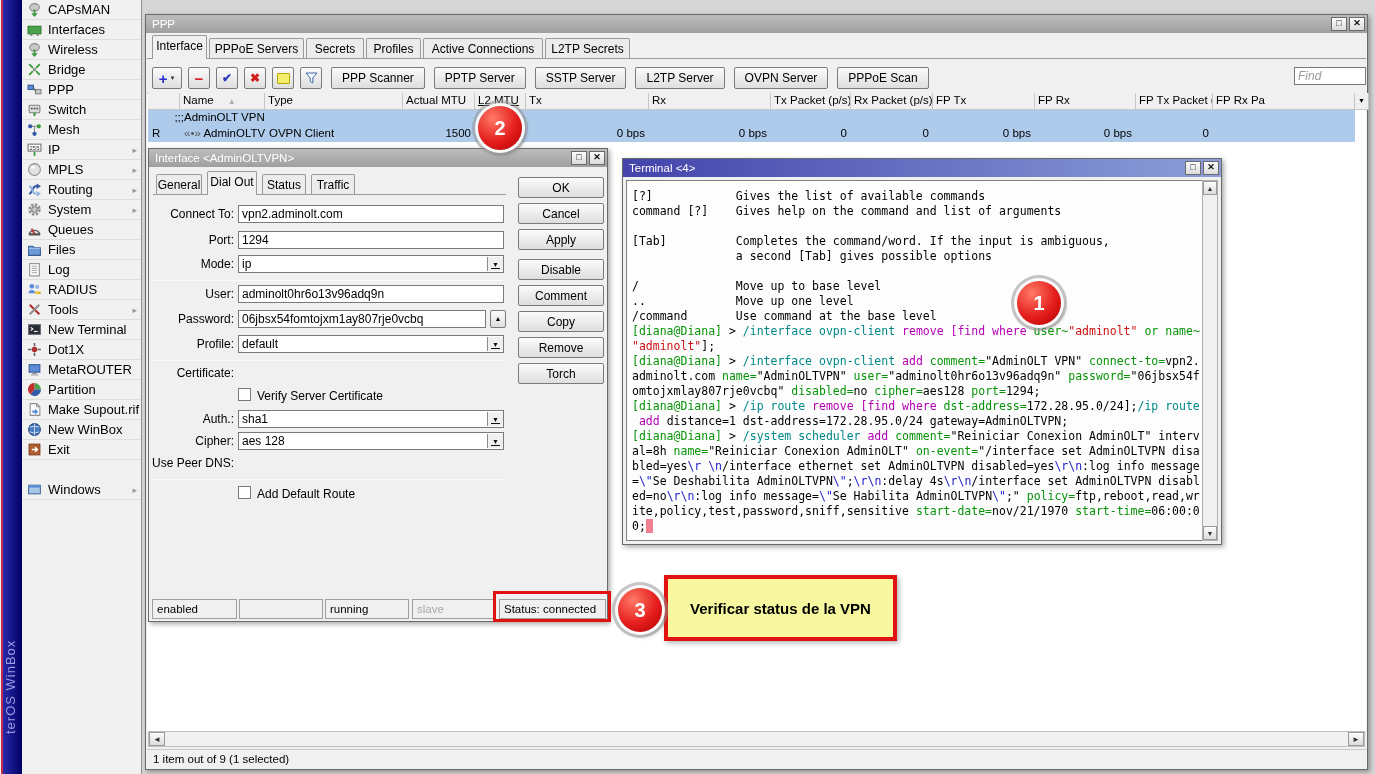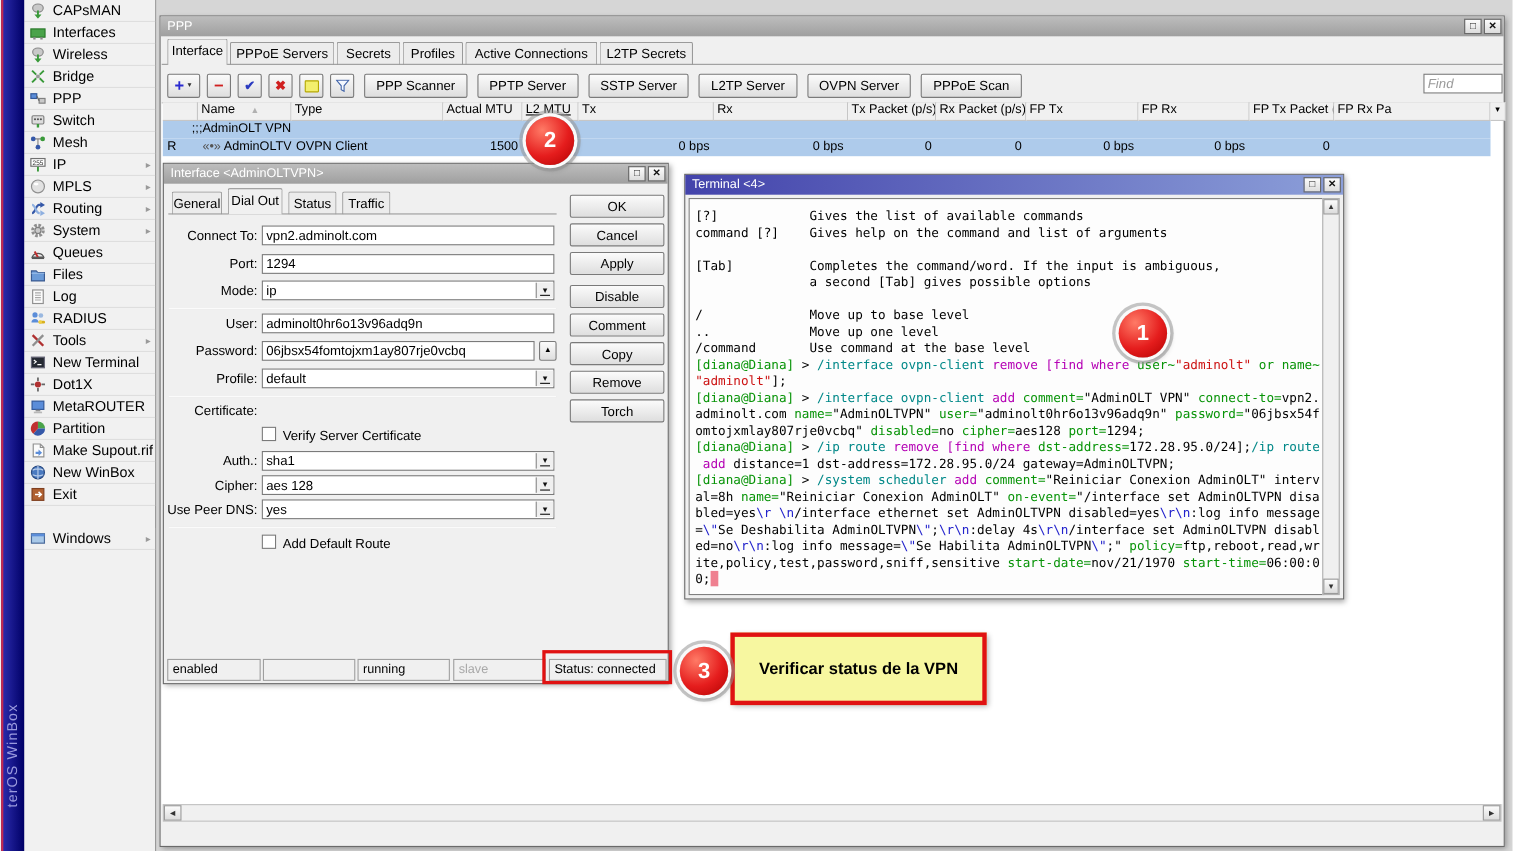--- a/index.html
+++ b/index.html
@@ -402,20 +402,21 @@
         <span class="rcell" style="left: 785px; width: 102px; text-align: right;">0 bps</span>
         <span class="rcell" style="left: 887px; width: 101px; text-align: right;">0 bps</span>
         <span class="rcell" style="left: 988px; width: 77px; text-align: right;">0</span>
         <span class="rcell" style="left: 1065px; width: 142px; text-align: left;"></span>
       </div>
     </div>
   <div class="hscroll">
     <span class="scr-btn" style="left:0;">◄</span>
     <span class="scr-btn" style="right:0;">►</span>
   </div>
+  <div class="statusbar">1 item out of 9 (1 selected)</div>
 </div>
 
 <div class="win" id="dlg" style="left:148px; top:148px; width:460px; height:474px; z-index:10;">
   <div class="titlebar inactive">
     <span>Interface &lt;AdminOLTVPN&gt;</span>
     <span class="tb-btns">
       <span class="tb-btn">□</span>
       <span class="tb-btn">✕</span>
     </span>
   </div>
@@ -467,24 +468,20 @@
     <span class="dd-arrow" style="right:0;"><span>▼</span></span>
   </div>
 
   <div class="fld-label" style="top:283px;">Cipher:</div>
   <div class="txt fld-input" style="top:283px; width:266px;">
     <span style="line-height:16px;">aes 128</span>
     <span class="dd-arrow" style="right:0;"><span>▼</span></span>
   </div>
 
   <div class="fld-label" style="top:305px;">Use Peer DNS:</div>
-  <div class="txt fld-input" style="top:305px; width:266px;">
-    <span style="line-height:16px;">yes</span>
-    <span class="dd-arrow" style="right:0;"><span>▼</span></span>
-  </div>
 
   <div class="sep" style="top:330px;"></div>
 
   <span class="checkbox" style="position:absolute; left:89px; top:337px;"></span>
   <span style="position:absolute; left:108px; top:338px;">Add Default Route</span>
 
   <div id="dlg-buttons">
       <div class="btn dlg-btn" style="top: 28px; padding-top: 3px;">OK</div>
       <div class="btn dlg-btn" style="top: 54px; padding-top: 3px;">Cancel</div>
       <div class="btn dlg-btn" style="top: 80px; padding-top: 3px;">Apply</div>

